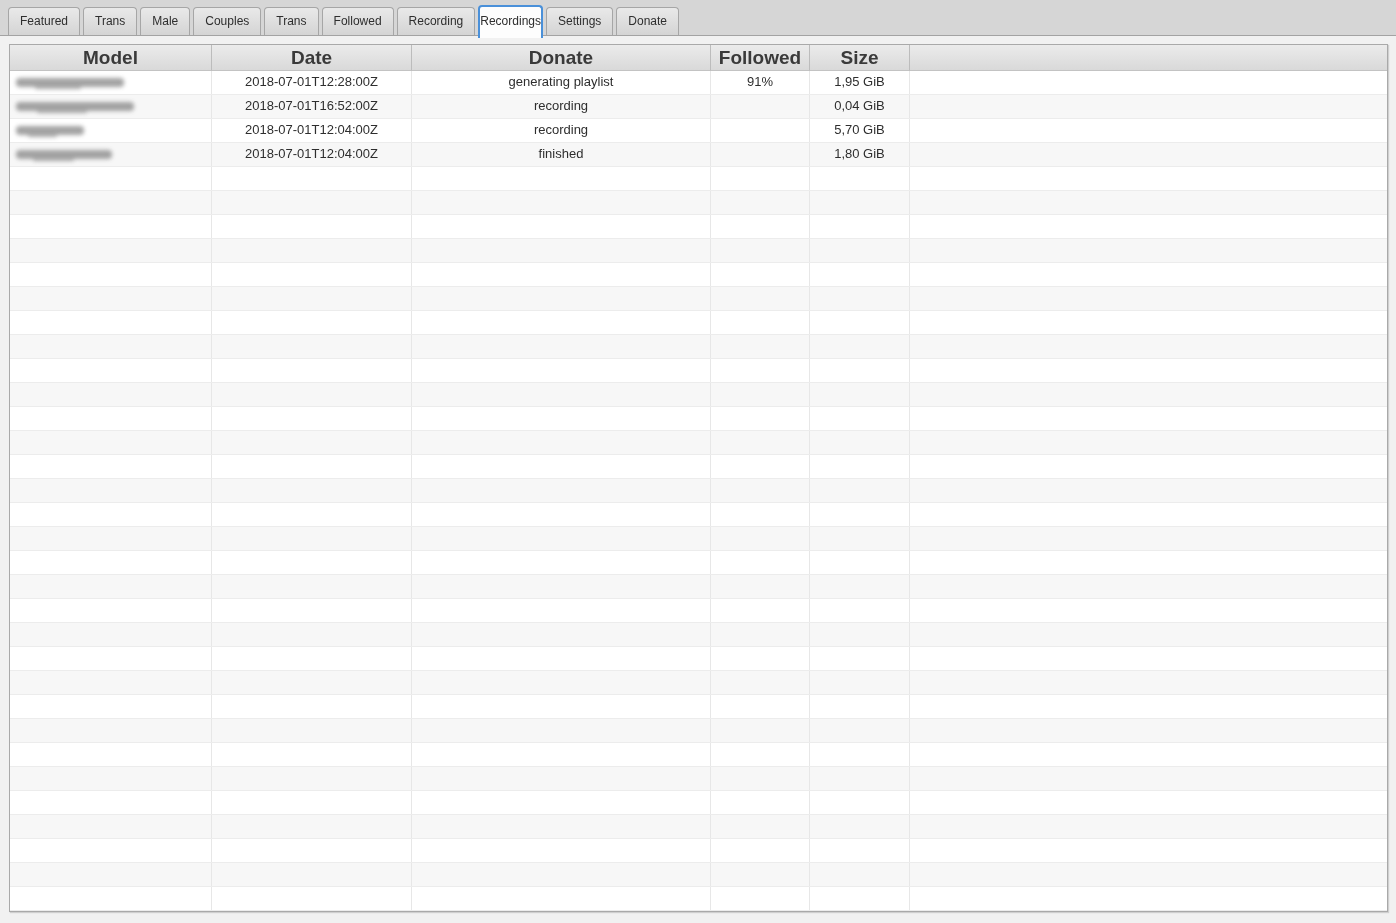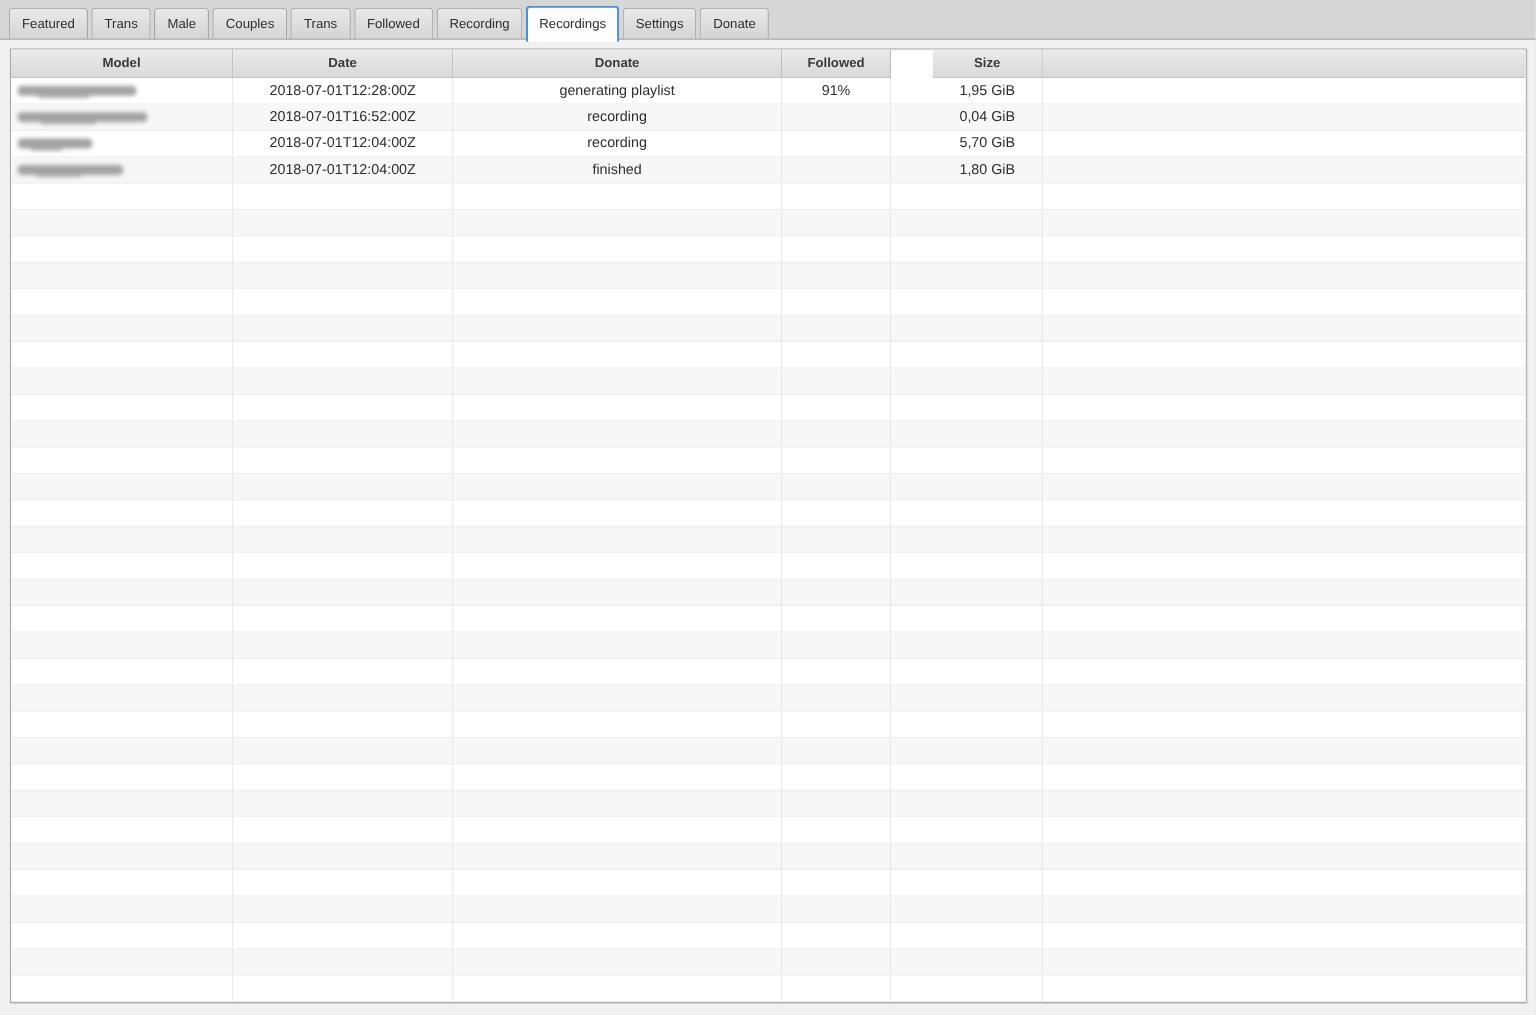--- a/index.html
+++ b/index.html
@@ -44,21 +44,21 @@
     white-space: nowrap;
   }
   .tab.active {
     height: 33px;
     line-height: 28px;
     margin-bottom: -3px;
     background: #fdfdfd;
     border: 2px solid var(--accent, #4a90d9);
     border-bottom: none;
     z-index: 3;
-    padding: 0 10px;
+    padding: 0 0;
   }
 
   
   .content {
     box-sizing: border-box;
     height: 887px;
     background: #f1f1f1;
     padding: 8px 8px 11px 9px;
   }
 
@@ -78,21 +78,21 @@
     display: flex;
     flex: 0 0 26px;
   }
   .hcell {
     box-sizing: border-box;
     height: 26px;
     line-height: 25px;
     background: linear-gradient(#ebebeb, #d9d9d9);
     border-right: 1px solid #bcbcbc;
     border-bottom: 1px solid #c3c3c3;
-    font-size: 12px;
+    font-size: 19px;
     font-weight: bold;
     color: #3a3a3a;
     text-align: center;
     overflow: hidden;
     white-space: nowrap;
   }
   .hcell:last-child { border-right: none; }
 
   .tbody {
     flex: 1 1 auto;
@@ -117,21 +117,21 @@
     white-space: nowrap;
     overflow: hidden;
   }
   .cell:last-child { border-right: none; }
 
   
   .c0 { width: 202px; flex: 0 0 202px; }
   .c1 { width: 200px; flex: 0 0 200px; }
   .c2 { width: 299px; flex: 0 0 299px; }
   .c3 { width: 99px;  flex: 0 0 99px; }
-  .c4 { width: 100px; flex: 0 0 100px; margin-left: 38px; }
+  .c4 { width: 100px; flex: 0 0 100px; }
   .c5 { flex: 1 1 auto; }
 
   
   .blob {
     height: 9px;
     margin-top: 7px;
     border-radius: 4px;
     background: #939393;
     filter: blur(2px);
     opacity: 0.85;

